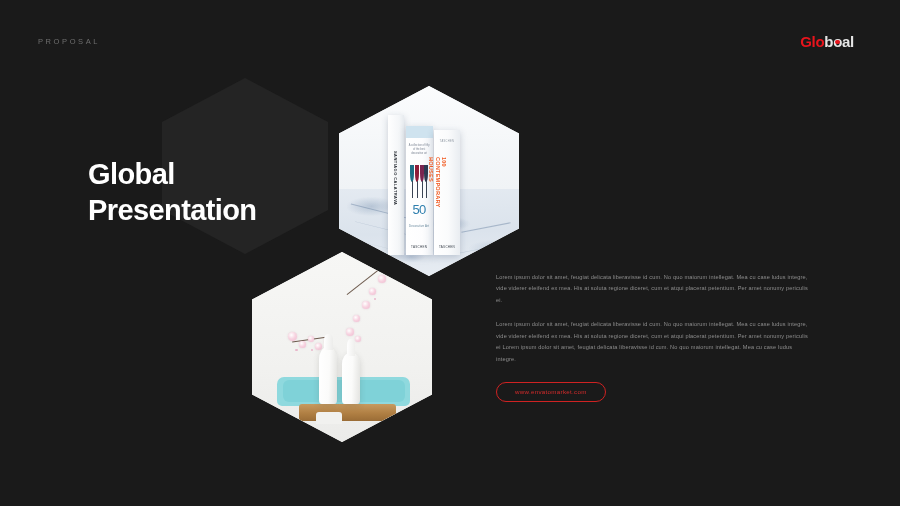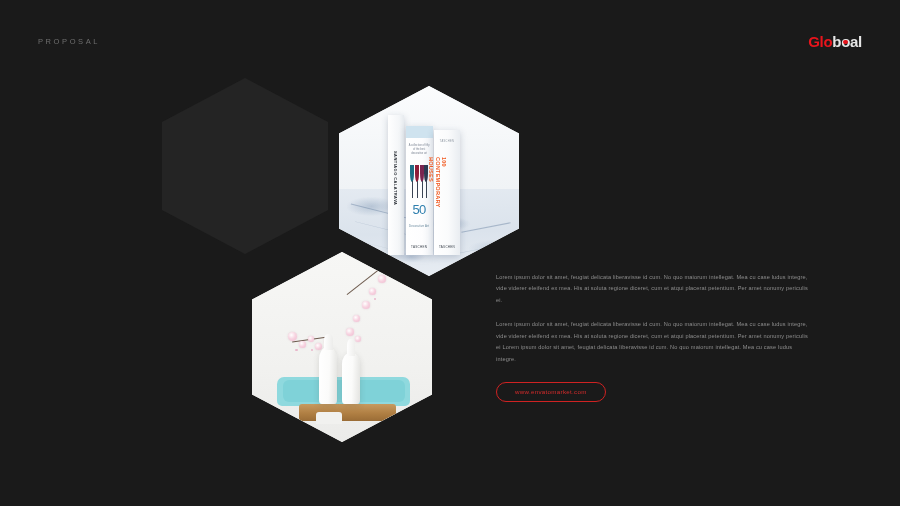--- a/index.html
+++ b/index.html
@@ -22,21 +22,21 @@
     left: 38px;
     top: 37px;
     font-size: 7.5px;
     letter-spacing: 2.6px;
     color: #6e6e6e;
     font-weight: 400;
     text-transform: uppercase;
   }
   .logo {
     position: absolute;
-    right: 38px;
+    right: 46px;
     top: 34px;
     font-size: 15px;
     font-weight: 700;
     letter-spacing: -0.3px;
     line-height: 1;
     white-space: nowrap;
   }
   .logo .glo { color: #e8141c; }
   .logo .b  { color: #e6e6e6; }
   .logo .o-wrap {
@@ -380,20 +380,24 @@
       <span class="blossom" style="left:52%;top:40%;width:8px;height:8px;"></span>
       <span class="blossom" style="left:57%;top:44%;width:6px;height:6px;"></span>
       <span class="bud" style="left:74%;top:10%;width:2.5px;height:2.5px;"></span>
       <span class="bud" style="left:68%;top:24%;width:2px;height:2px;"></span>
 
       <div class="vase vase-1"></div>
       <div class="vase vase-2"></div>
     </div>
   </div>
 
+  <h1 class="title">
+    <span>Global</span>
+    <span>Presentation</span>
+  </h1>
 
   <div class="content">
     <p class="content-para">Lorem ipsum dolor sit amet, feugiat delicata liberavisse id cum. No quo maiorum intellegat. Mea cu case ludus integre, vide viderer eleifend ex mea. His at soluta regione diceret, cum et atqui placerat petentium. Per amet nonumy periculis ei.</p>
     <p class="content-para">Lorem ipsum dolor sit amet, feugiat delicata liberavisse id cum. No quo maiorum intellegat. Mea cu case ludus integre, vide viderer eleifend ex mea. His at soluta regione diceret, cum et atqui placerat petentium. Per amet nonumy periculis ei Lorem ipsum dolor sit amet, feugiat delicata liberavisse id cum. No quo maiorum intellegat. Mea cu case ludus integre.</p>
     <a class="url-button">www.envatomarket.com</a>
   </div>
 
 </div>
 
 </body></html>

